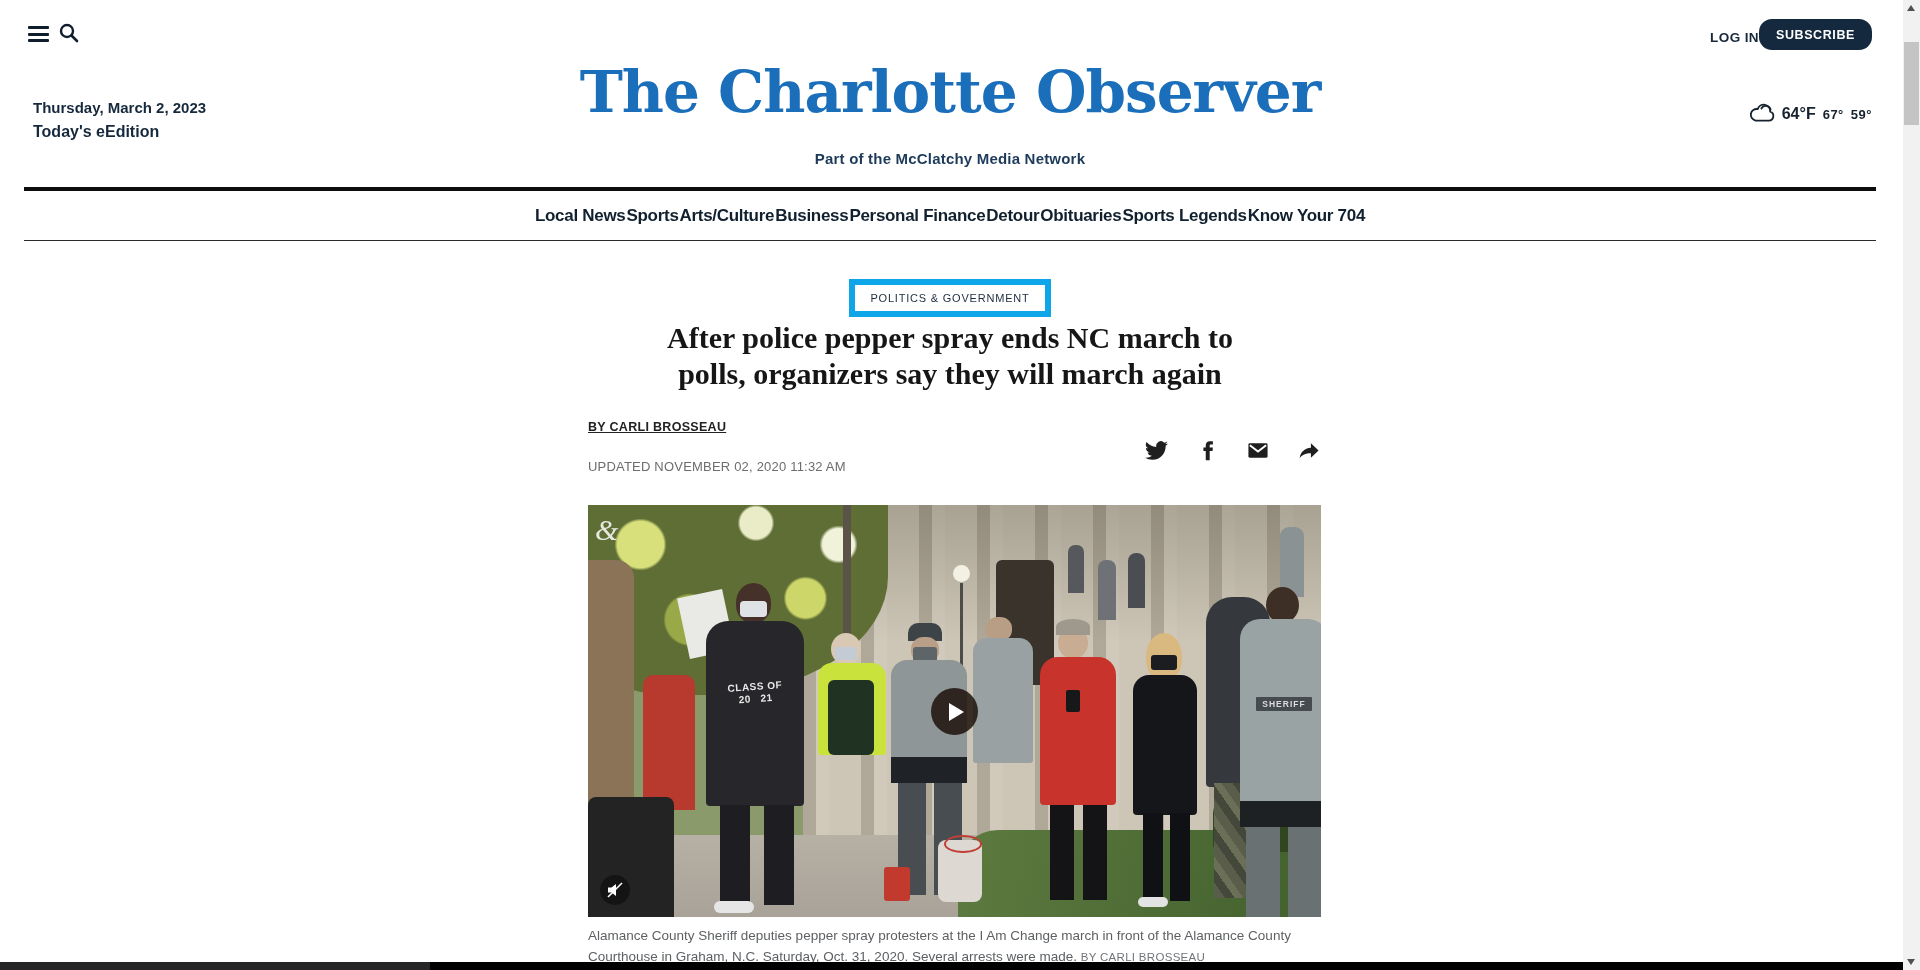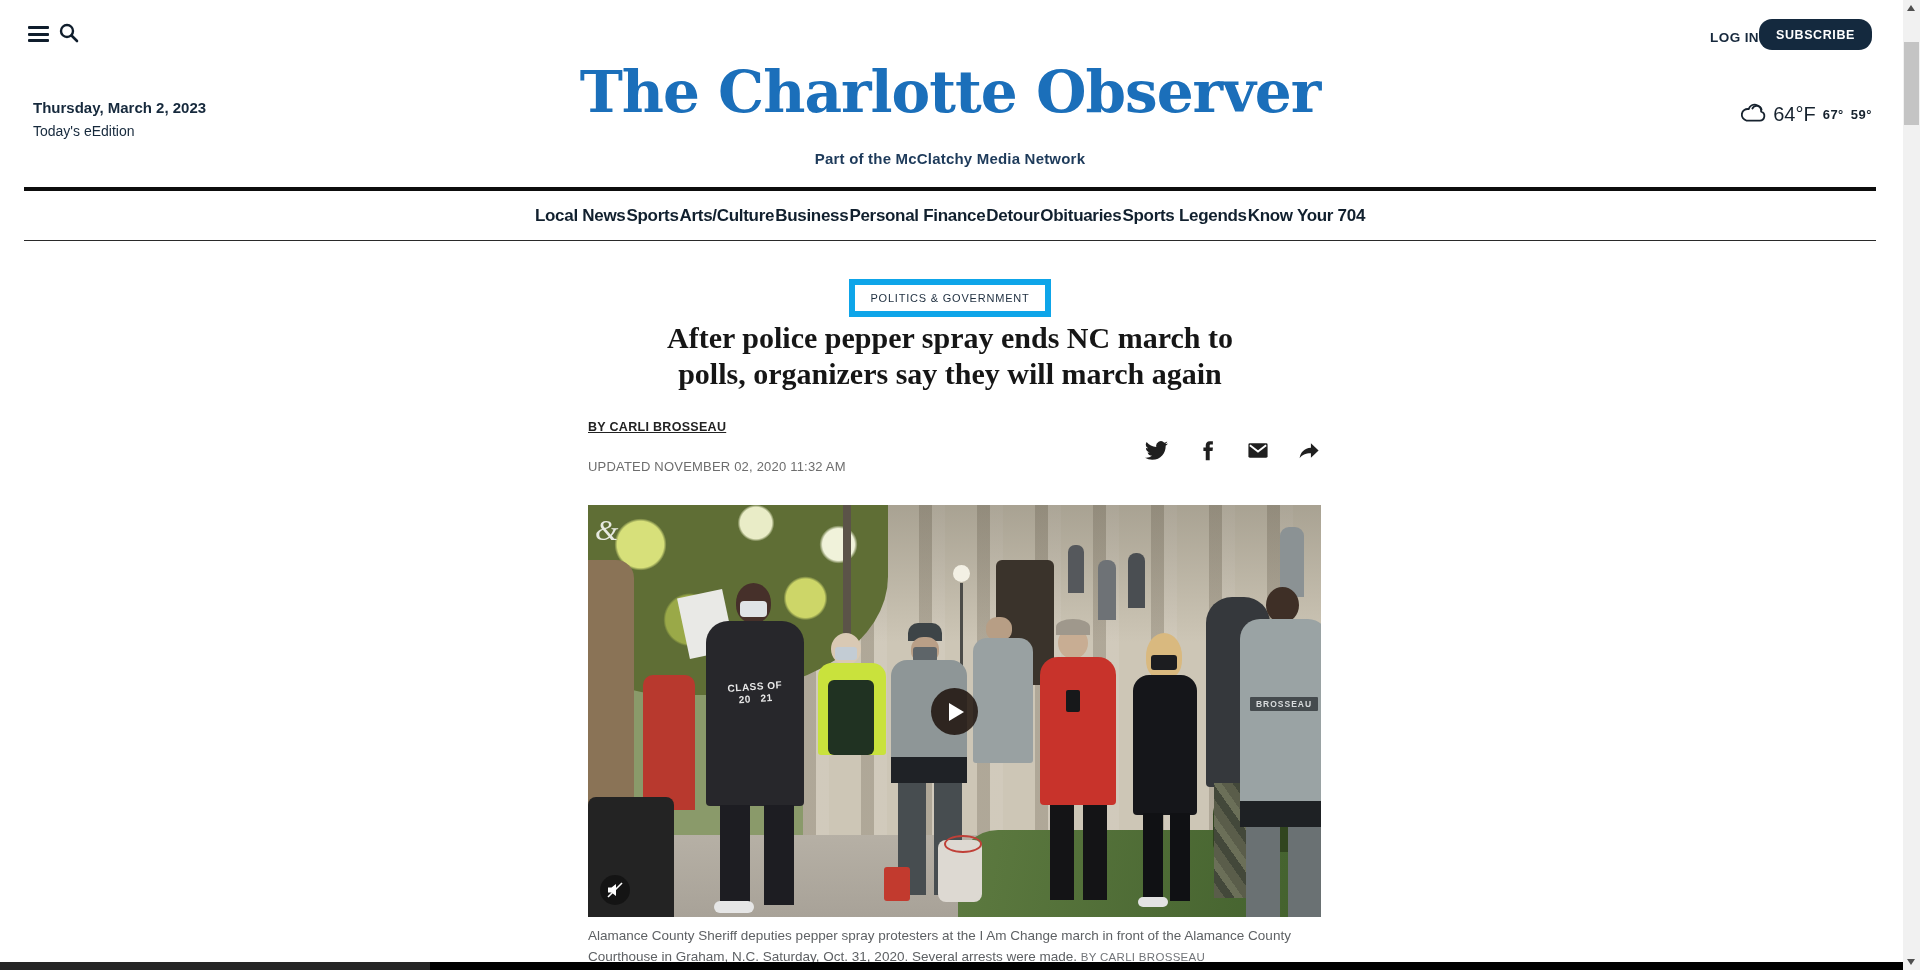--- a/index.html
+++ b/index.html
@@ -10,27 +10,27 @@
   
   .hamburger{left:28px;top:26px;width:21px;height:16px;cursor:pointer;}
   .hamburger div{height:3px;background:#0f1d2c;margin-bottom:3.5px;border-radius:1px;}
   .search-btn{left:58px;top:22px;cursor:pointer;}
   .login{right:161px;top:30px;font-size:13.5px;font-weight:bold;color:#16283c;letter-spacing:.4px;cursor:pointer;}
   .subscribe{right:48px;top:19px;height:31px;background:#14293e;color:#fff;font-size:12.5px;
     font-weight:bold;letter-spacing:.6px;border:none;border-radius:13px;padding:0 17px;cursor:pointer;
     font-family:"Liberation Sans",sans-serif;}
   .dateblock{left:33px;top:99px;color:#16293c;}
   .date1{font-size:15px;font-weight:bold;margin-bottom:7px;}
-  .date2{font-size:14px;font-weight:normal;cursor:pointer;}
+  .date2{font-size:16px;font-weight:bold;cursor:pointer;}
   .logo{left:24px;right:44px;top:58px;text-align:center;color:#1b6fba;
     font-family:"DejaVu Serif",serif;font-weight:bold;font-size:58px;letter-spacing:-1px;cursor:pointer;}
   .tagline{left:24px;right:44px;top:150px;text-align:center;font-size:15px;font-weight:bold;
     color:#1d3a5a;letter-spacing:.2px;}
   .weather{right:48px;top:100px;display:flex;align-items:center;gap:3px;color:#16222e;}
-  .weather .temp{font-size:20px;font-weight:normal;}
+  .weather .temp{font-size:16px;font-weight:bold;}
   .weather .hilo{font-size:13px;font-weight:bold;margin-left:4px;letter-spacing:.5px;}
 
   
   .navwrap{left:24px;right:44px;top:187px;border-top:4px solid #0d0d0d;border-bottom:1px solid #2a2a2a;}
   .navrow{display:flex;justify-content:center;align-items:center;height:49px;gap:1px;}
   .navitem{font-size:17px;font-weight:bold;color:#11202e;letter-spacing:-.3px;cursor:pointer;white-space:nowrap;}
 
   
   .badge-row{left:24px;right:44px;top:279px;display:flex;justify-content:center;}
   .badge{border:6px solid #0ea5e9;padding:7px 15px;font-size:11px;letter-spacing:.8px;color:#1d2d3e;cursor:pointer;}
@@ -220,21 +220,21 @@
     <div class="abs" style="left:545px;top:170px;width:64px;height:140px;border-radius:16px 16px 4px 4px;background:#15161a;"></div>
     <div class="abs" style="left:555px;top:308px;width:20px;height:88px;background:#101114;"></div>
     <div class="abs" style="left:582px;top:308px;width:20px;height:88px;background:#101114;"></div>
     <div class="abs" style="left:550px;top:392px;width:30px;height:10px;border-radius:5px;background:#e3e3e3;"></div>
 
     <div class="abs" style="left:618px;top:92px;width:64px;height:190px;border-radius:26px 26px 4px 4px;background:#35383c;"></div>
     <div class="abs" style="left:626px;top:278px;width:48px;height:115px;background:repeating-linear-gradient(55deg,#5a5d4a 0 9px,#43483a 9px 17px,#6b6f58 17px 24px);"></div>
 
     <div class="abs" style="left:678px;top:82px;width:33px;height:36px;border-radius:50%;background:#3e2f26;"></div>
     <div class="abs" style="left:652px;top:114px;width:88px;height:190px;border-radius:20px 20px 4px 4px;background:#9aa3a4;display:flex;justify-content:center;align-items:flex-start;padding-top:78px;box-sizing:border-box;">
-      <span class="sherifftxt">BROSSEAU</span>
+      <span class="sherifftxt">SHERIFF</span>
     </div>
     <div class="abs" style="left:652px;top:296px;width:88px;height:26px;background:#1e2124;"></div>
     <div class="abs" style="left:658px;top:322px;width:34px;height:90px;background:#6a7173;"></div>
     <div class="abs" style="left:700px;top:322px;width:34px;height:90px;background:#6a7173;"></div>
 
     <div class="abs" style="left:0;top:292px;width:86px;height:120px;background:#232323;border-radius:8px 8px 0 0;"></div>
     <div class="abs" style="left:350px;top:335px;width:44px;height:62px;border-radius:8px;background:#ddd9d2;"></div>
     <div class="abs" style="left:356px;top:330px;width:34px;height:14px;border:2px solid #c04038;border-radius:50%;background:transparent;"></div>
     <div class="abs" style="left:296px;top:362px;width:26px;height:34px;background:#c23a2e;border-radius:3px;"></div>
 

